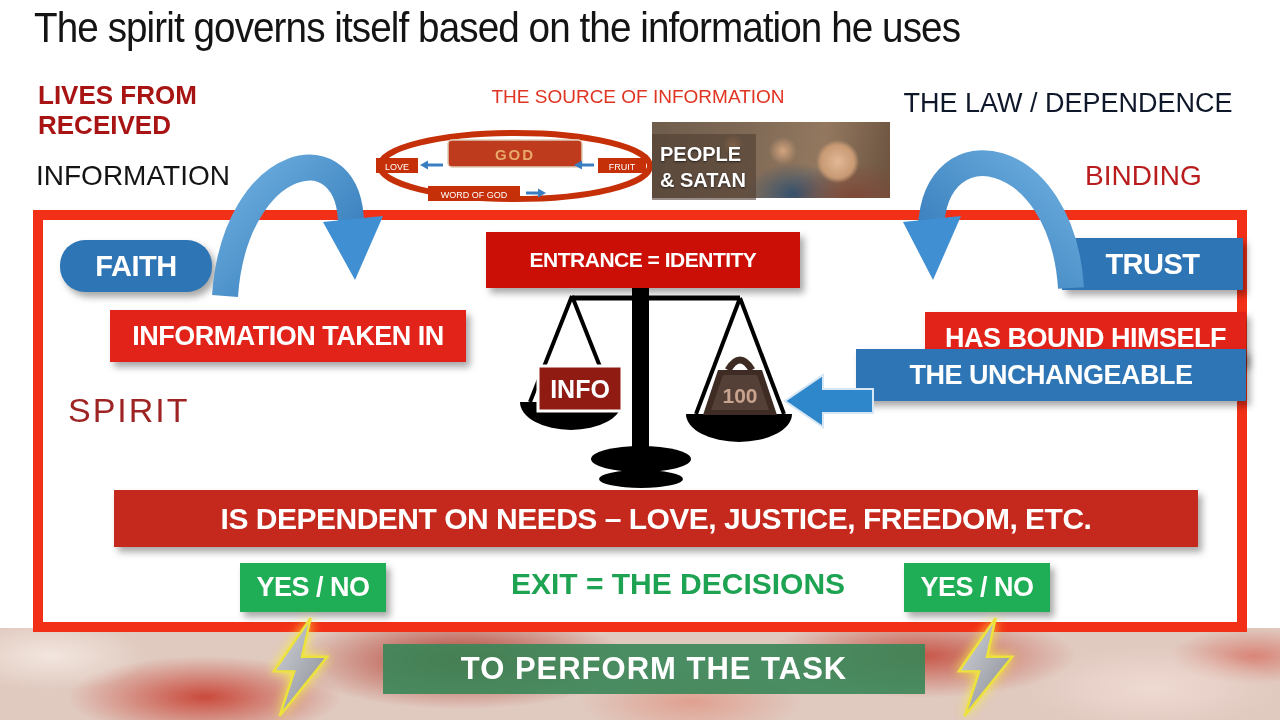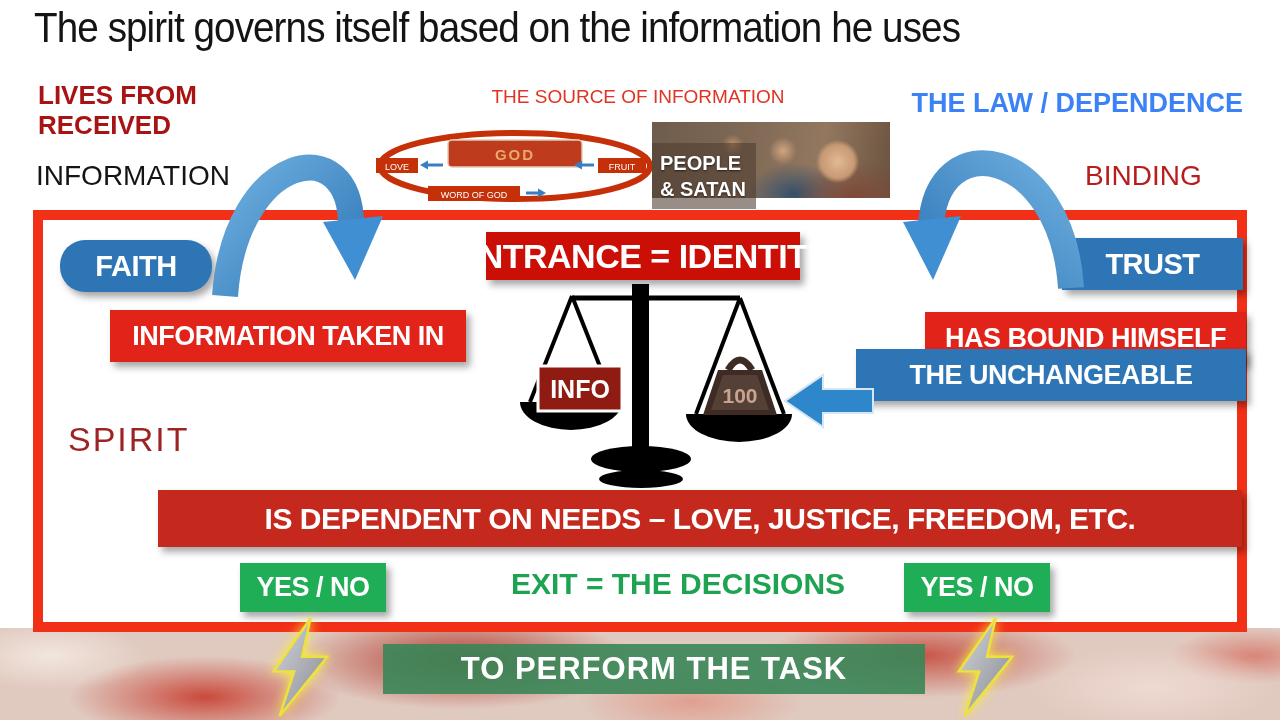--- a/index.html
+++ b/index.html
@@ -19,53 +19,53 @@
       radial-gradient(ellipse 120px 40px at 98% 30%, #D98578 0%, rgba(217,133,120,0) 70%);}
 
   .title{position:absolute;left:34px;top:4px;margin:0;font-size:42px;font-weight:400;color:#141414;
          white-space:nowrap;letter-spacing:-1px;transform:scaleX(0.92);transform-origin:left top;}
 
   .lives{position:absolute;left:38px;font-size:26px;font-weight:700;color:#A81414;white-space:nowrap;}
   .l1{top:80px}.l2{top:110px}
   .info-label{position:absolute;left:36px;top:160px;font-size:28px;color:#141414;white-space:nowrap;text-align:center;}
   .source-heading{position:absolute;left:388px;top:86px;width:500px;text-align:center;
                   font-size:19px;font-weight:500;color:#E03422;white-space:nowrap;}
-  .law-heading{position:absolute;left:893px;top:88px;width:350px;text-align:right;
-               font-size:27px;font-weight:700;color:#3b82f6;white-space:nowrap;}
+  .law-heading{position:absolute;left:893px;top:88px;width:350px;text-align:center;
+               font-size:27px;font-weight:400;color:#0f172a;white-space:nowrap;}
   .binding-label{position:absolute;left:1085px;top:160px;font-size:28px;color:#b91c1c;}
 
   .oval-svg{position:absolute;left:370px;top:124px;width:290px;height:80px;font-family:"Liberation Sans",sans-serif;}
 
   .photo{position:absolute;left:652px;top:122px;width:238px;height:76px;
     background:
       radial-gradient(circle 30px at 78% 52%, #E2B896 0%, #C89A74 55%, rgba(0,0,0,0) 72%),
       radial-gradient(circle 20px at 55% 38%, #D2A47E 0%, rgba(0,0,0,0) 70%),
       radial-gradient(circle 15px at 34% 30%, #C09068 0%, rgba(0,0,0,0) 70%),
       radial-gradient(ellipse 90px 50px at 85% 100%, #7E4838 0%, rgba(0,0,0,0) 72%),
       radial-gradient(ellipse 70px 45px at 60% 95%, #31506E 0%, rgba(0,0,0,0) 70%),
       linear-gradient(100deg, #6E5C4C 0%, #806A56 40%, #93785F 70%, #6A523F 100%);}
-  .people-label{position:absolute;left:0;top:21px;width:104px;height:66px;background:rgba(78,60,48,0.58);
+  .people-label{position:absolute;left:0;top:12px;width:104px;height:66px;background:rgba(78,60,48,0.58);
     color:#fff;font-size:20px;font-weight:700;display:flex;flex-direction:column;justify-content:center;
     padding-left:8px;box-sizing:border-box;line-height:1.3;text-shadow:0 1px 2px rgba(0,0,0,0.6);}
 
   .big-box{position:absolute;left:33px;top:210px;width:1194px;height:402px;
            border:10px solid #F23017;background:#fff;}
 
   .scale-svg{position:absolute;left:498px;top:278px;width:380px;height:215px;font-family:"Liberation Sans",sans-serif;}
 
   .box{position:absolute;display:flex;align-items:center;justify-content:center;color:#fff;
        font-weight:700;letter-spacing:-0.5px;box-shadow:4px 5px 7px rgba(0,0,0,0.35);white-space:nowrap;}
   .faith{left:60px;top:240px;width:152px;height:52px;background:#2E75B6;font-size:29px;border-radius:25px;}
-  .entrance{left:486px;top:232px;width:314px;height:48px;background:#CB0F07;font-size:34px;}
+  .entrance{left:486px;top:232px;width:314px;height:56px;background:#CB0F07;font-size:21px;}
   .trust{left:1062px;top:238px;width:181px;height:52px;background:#2E75B6;font-size:29px;}
   .taken{left:110px;top:310px;width:356px;height:52px;background:#E2231A;font-size:27px;}
   .bound{left:925px;top:312px;width:321px;height:52px;background:#E2231A;font-size:27px;}
   .unchangeable{left:856px;top:349px;width:390px;height:52px;background:#2E75B6;font-size:27px;}
-  .spirit-label{position:absolute;left:68px;top:420px;font-size:34px;font-weight:500;color:#9E2424;letter-spacing:2px;}
-  .needs{left:114px;top:490px;width:1084px;height:57px;background:#C5281C;font-size:30px;margin-left:44px;}
+  .spirit-label{position:absolute;left:68px;top:391px;font-size:34px;font-weight:500;color:#9E2424;letter-spacing:2px;}
+  .needs{left:114px;top:490px;width:1084px;height:57px;background:#C5281C;font-size:30px;}
   .yes-left{left:240px;top:563px;width:146px;height:49px;background:#1FAD55;font-size:27px;}
   .yes-right{left:904px;top:563px;width:146px;height:49px;background:#1FAD55;font-size:27px;}
   .exit-label{position:absolute;left:478px;top:567px;width:344px;text-align:center;
               font-size:30px;font-weight:700;color:#1EA352;white-space:nowrap;margin-left:28px;}
 
   .arc{position:absolute;}
   .arc-left{left:205px;top:118px;width:195px;height:185px;}
   .arc-right{left:885px;top:116px;width:205px;height:190px;}
   .weight-arrow{position:absolute;left:783px;top:372px;width:92px;height:58px;}
 

